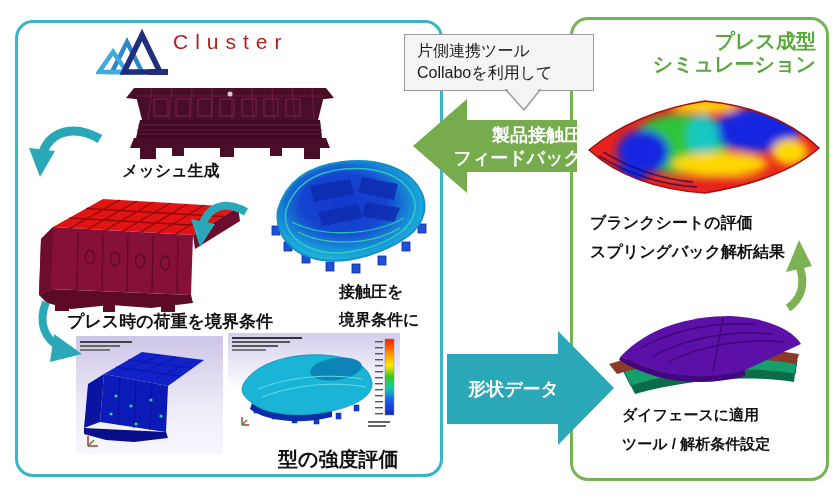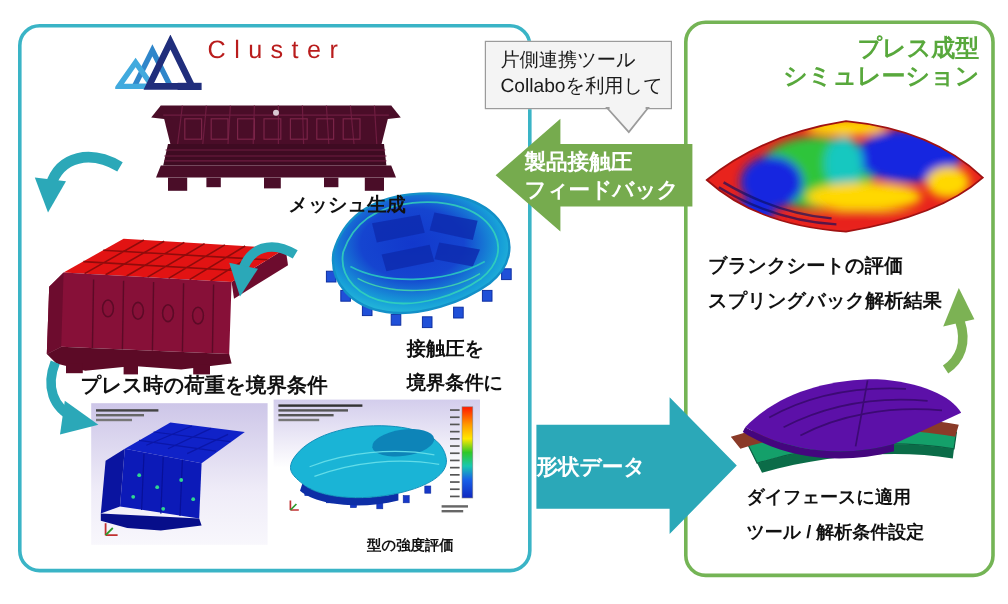--- a/index.html
+++ b/index.html
@@ -9,24 +9,24 @@
   .panel{position:absolute;background:#fff;border-radius:18px;box-sizing:border-box;}
   #left-box{left:15px;top:20px;width:428px;height:457px;border:3px solid #3ab4c6;}
   #right-box{left:570px;top:17px;width:259px;height:464px;border:3px solid #74b455;}
   .cap{position:absolute;font-weight:bold;color:#111;z-index:30;}
   .cap div{white-space:nowrap;margin-top:10px;}
   #logo-text{left:173px;top:30px;z-index:20;}
   .logo-title{font-size:27px;font-weight:800;color:#1d6db9;letter-spacing:.5px;line-height:28px;}
   .logo-sub{font-size:21px;color:#b91c1c;letter-spacing:7px;line-height:24px;margin-top:0px;}
   #rp-title{left:586px;top:30px;width:230px;text-align:right;font-size:20px;font-weight:bold;
             color:#58a83c;line-height:23px;z-index:30;}
-  #callout{left:404px;top:34px;width:156px;height:57px;background:#f4f4f4;border:1.5px solid #9b9b9b;
+  #callout{left:404px;top:34px;width:190px;height:57px;background:#f4f4f4;border:1.5px solid #9b9b9b;
            box-sizing:border-box;z-index:40;padding:5px 0 0 12px;font-size:16px;color:#1a1a1a;line-height:22px;}
   #overlay{left:0;top:0;z-index:50;pointer-events:none;}
-  .arrow-label{position:absolute;z-index:60;color:#fff;font-weight:bold;text-align:left;}
+  .arrow-label{position:absolute;z-index:60;color:#fff;font-weight:bold;text-align:right;}
   #feedback-label{left:437px;top:124px;width:145px;font-size:18px;line-height:23px;}
   #shape-label{left:447px;top:377px;width:112px;font-size:18px;}
   .shot{position:absolute;z-index:10;}
   #shot-left{left:76px;top:336px;width:147px;height:118px;background:linear-gradient(180deg,#cdc6e8 0%,#efecf8 62%,#f8f7fc 100%);}
   #shot-right{left:228px;top:333px;width:172px;height:98px;background:linear-gradient(180deg,#d3cdec 0%,#ffffff 58%);}
   svg{display:block;}
 </style>
 </head>
 <body>
 
@@ -62,21 +62,21 @@
     <circle cx="108" cy="8" r="2.5" fill="#d9c9d2"></circle>
     <polygon points="18,34 198,34 200,52 14,52" fill="#3f0b22"></polygon>
     <path d="M16,39 L199,39 M15,44 L200,44 M15,48 L200,48" stroke="#6e1c40" stroke-width="1"></path>
     <polygon points="12,52 204,52 208,62 8,62" fill="#4a0d28"></polygon>
     <rect x="18" y="62" width="16" height="11" fill="#4a0d28"></rect>
     <rect x="50" y="62" width="12" height="8" fill="#4a0d28"></rect>
     <rect x="98" y="62" width="14" height="9" fill="#4a0d28"></rect>
     <rect x="148" y="62" width="12" height="8" fill="#4a0d28"></rect>
     <rect x="182" y="62" width="16" height="11" fill="#4a0d28"></rect>
   </svg>
-  <div class="cap" style="left:122px;top:161px;width:216px;text-align:right;font-size:16px">メッシュ生成</div>
+  <div class="cap" style="left:122px;top:161px;width:216px;text-align:left;font-size:16px">メッシュ生成</div>
 
   <svg class="abs" style="left:33px;top:193px;z-index:10" width="215" height="120" viewBox="0 0 215 120">
     <polygon points="205,14 160,42 162,56 207,28" fill="#6d0c2e"></polygon>
     <polygon points="20,34 70,6 205,14 160,42" fill="#e21313"></polygon>
     <path d="M36.5,25 L174.8,33 M53,15.5 L190,23.5 M37.5,35 L86.9,7 M55,36 L103.8,8 M72.5,37 L120.6,9 M90,38 L137.5,10 M107.5,39 L154.4,11 M125,40 L171.3,12 M142.5,41 L188.1,13" stroke="#8f0b0b" stroke-width="1.3" fill="none"></path>
     <polygon points="8,46 20,34 160,42 158,102 18,96 6,102" fill="#871038"></polygon>
     <polygon points="8,46 20,34 18,96 6,102" fill="#6d0c2e"></polygon>
     <path d="M45,40 L44,97 M70,41 L69,98 M95,42 L94,99 M120,43 L119,100 M145,44 L144,101" stroke="#5c0a26" stroke-width="1.2" fill="none"></path>
     <g fill="none" stroke="#5c0a26" stroke-width="1.3">
       <ellipse cx="57" cy="64" rx="4.5" ry="7"></ellipse>
@@ -193,21 +193,21 @@
         <rect x="147" y="68" width="8" height="1.4"></rect>
           <rect x="147" y="74" width="8" height="1.4"></rect>
         <rect x="147" y="80" width="8" height="1.4"></rect>
       </g>
       <rect x="140" y="88" width="22" height="2" fill="#666"></rect>
         <rect x="140" y="92" width="18" height="2" fill="#666"></rect>
       <path d="M14,84 L14,92 M14,92 L21,92" stroke="#c03030" stroke-width="1.4" fill="none"></path>
       <path d="M14,92 L19,87" stroke="#2a9a2a" stroke-width="1.4" fill="none"></path>
     </svg>
   </div>
-  <div class="cap" style="left:278px;top:446px;width:128px;text-align:center;font-size:12px">型の強度評価</div>
+  <div class="cap" style="left:278px;top:446px;width:128px;text-align:left;font-size:20px">型の強度評価</div>
 
   <div id="rp-title" class="abs">
     <div>プレス成型</div>
     <div>シミュレーション</div>
   </div>
 
   <svg class="abs" style="left:585px;top:96px;z-index:10" width="240" height="102" viewBox="0 0 240 102">
     <defs>
       <clipPath id="sheetC">
           <path d="M4,54 Q50,16 120,5 Q192,12 234,52 Q198,84 120,97 Q46,92 4,54 Z"></path>

